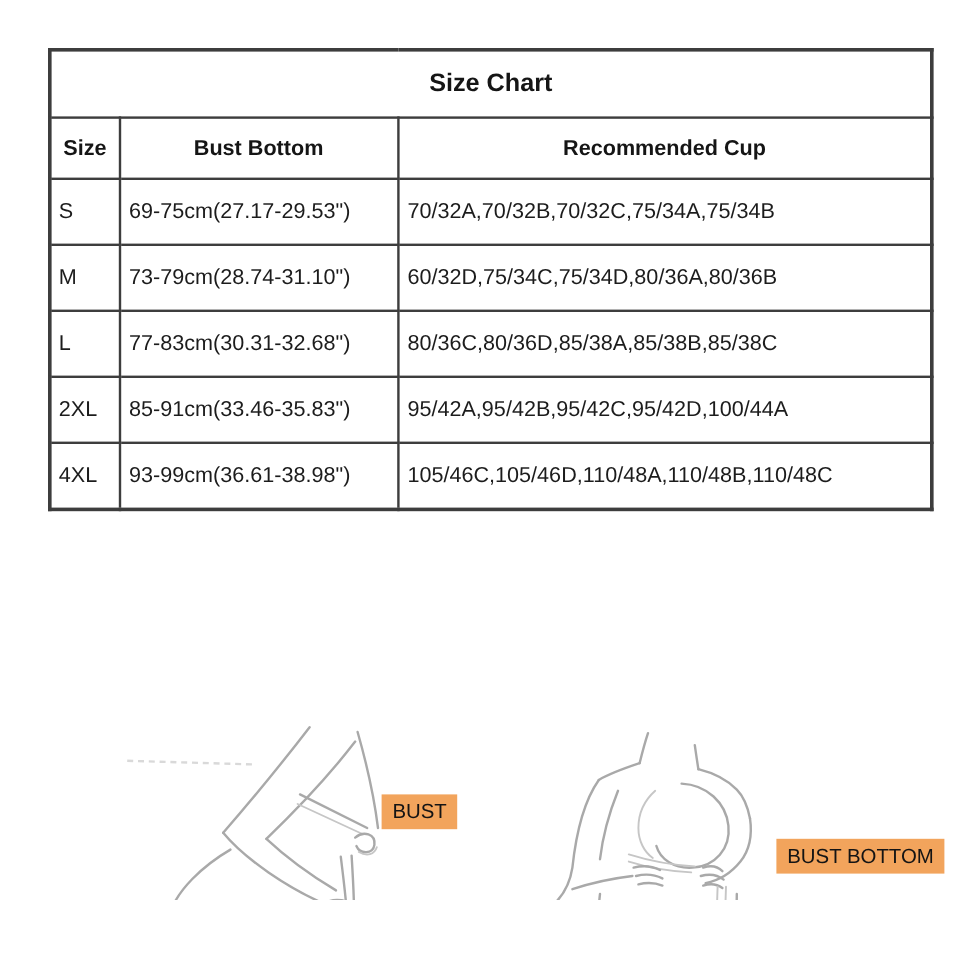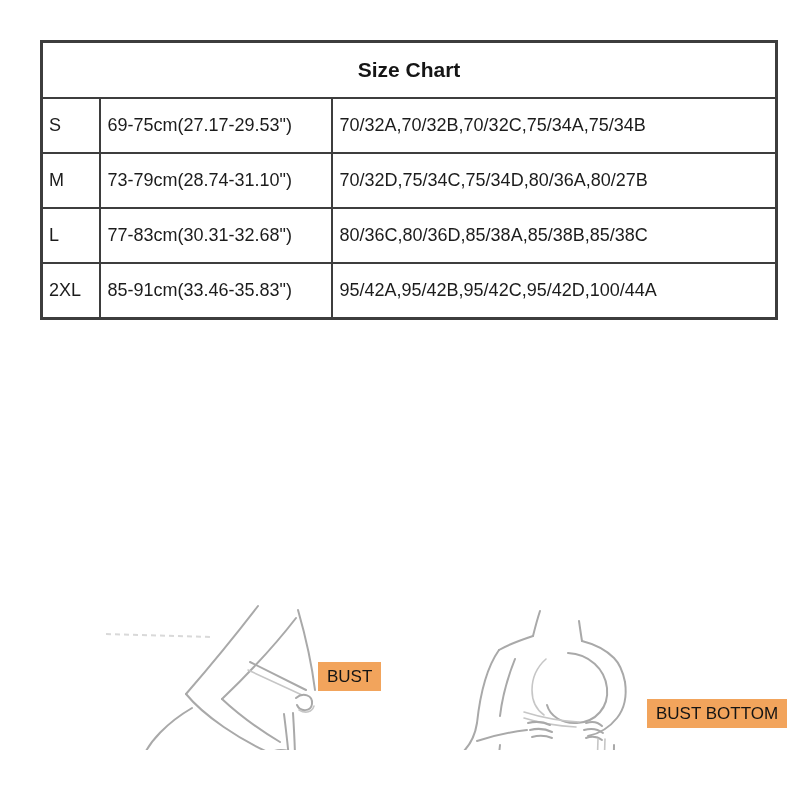--- a/index.html
+++ b/index.html
@@ -102,38 +102,48 @@
     <colgroup>
       <col style="width:58px">
       <col style="width:232px">
       <col style="width:445px">
     </colgroup>
     <tbody>
         <tr>
       <td class="title-cell" colspan="3">Size Chart</td>
     </tr>
     <tr>
+      <th class="col-head">Size</th>
+      <th class="col-head">Bust Bottom</th>
+      <th class="col-head">Recommended Cup</th>
+    </tr>
+    <tr>
       <td class="cell cell-size">S</td>
       <td class="cell">69-75cm(27.17-29.53")</td>
       <td class="cell">70/32A,70/32B,70/32C,75/34A,75/34B</td>
     </tr>
     <tr>
       <td class="cell cell-size">M</td>
       <td class="cell">73-79cm(28.74-31.10")</td>
-      <td class="cell">70/32D,75/34C,75/34D,80/36A,80/27B</td>
+      <td class="cell">60/32D,75/34C,75/34D,80/36A,80/36B</td>
     </tr>
     <tr>
       <td class="cell cell-size">L</td>
       <td class="cell">77-83cm(30.31-32.68")</td>
       <td class="cell">80/36C,80/36D,85/38A,85/38B,85/38C</td>
     </tr>
     <tr>
       <td class="cell cell-size">2XL</td>
       <td class="cell">85-91cm(33.46-35.83")</td>
       <td class="cell">95/42A,95/42B,95/42C,95/42D,100/44A</td>
+    </tr>
+    <tr>
+      <td class="cell cell-size">4XL</td>
+      <td class="cell">93-99cm(36.61-38.98")</td>
+      <td class="cell">105/46C,105/46D,110/48A,110/48B,110/48C</td>
     </tr>
   </tbody>
     </table>
 
   <svg class="sketch" style="left:100px; top:602px;" width="272" height="198" viewBox="0 0 272 198" aria-hidden="true">
     <path class="sk-dash" d="M6,32 L110,35"></path>
 
     <path class="sk" d="M158,4 C138,30 112,62 86,92"></path>
     <path class="sk" d="M196,16 C176,42 148,72 122,97"></path>
 

